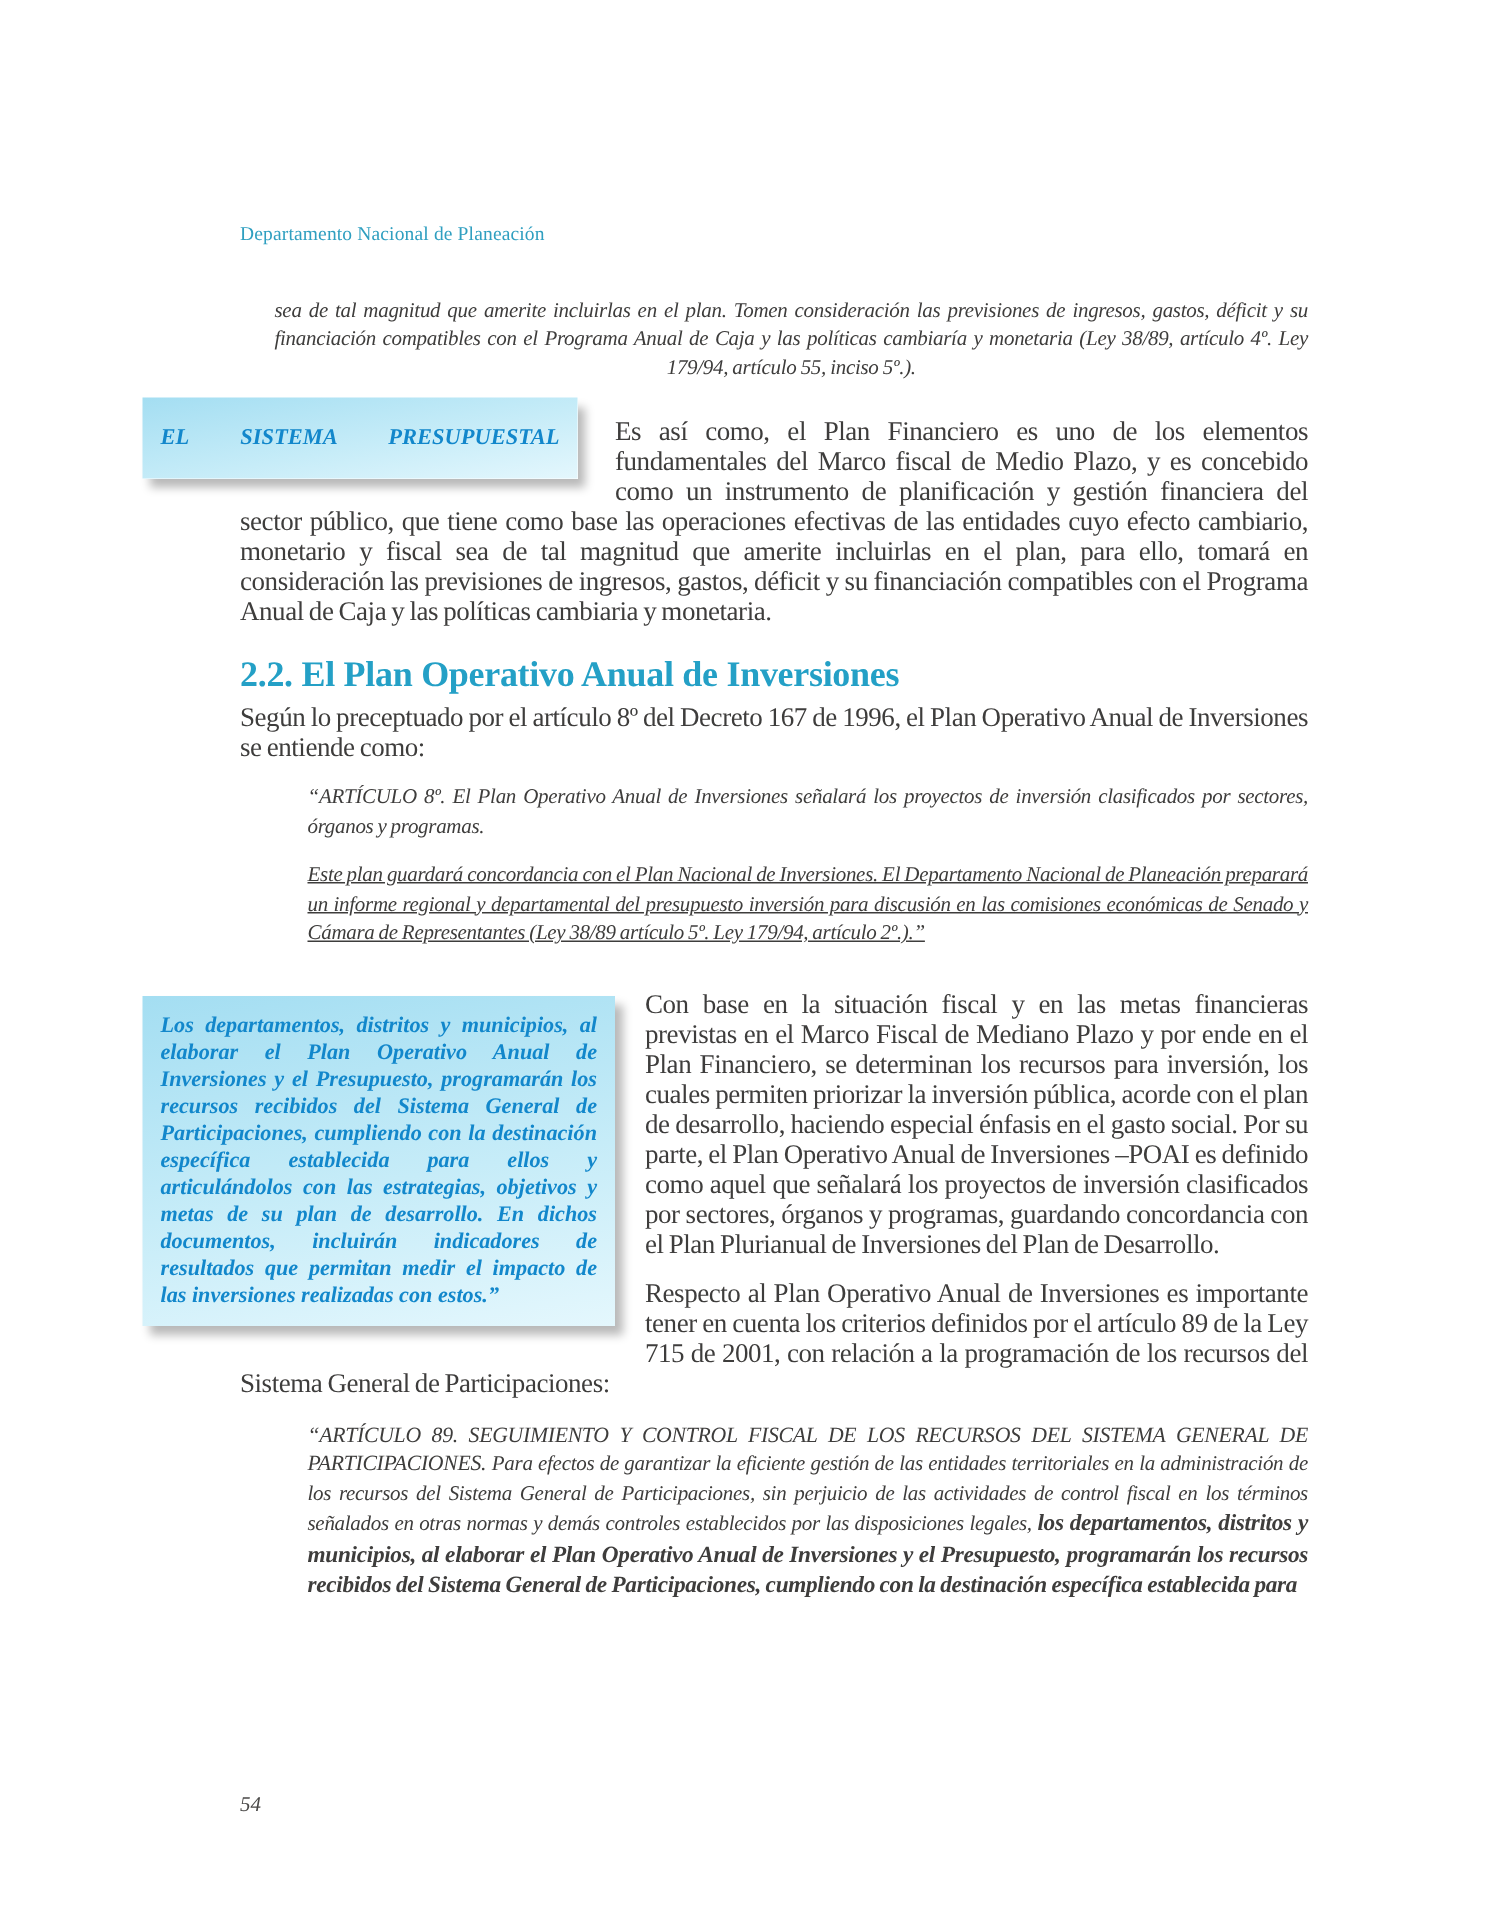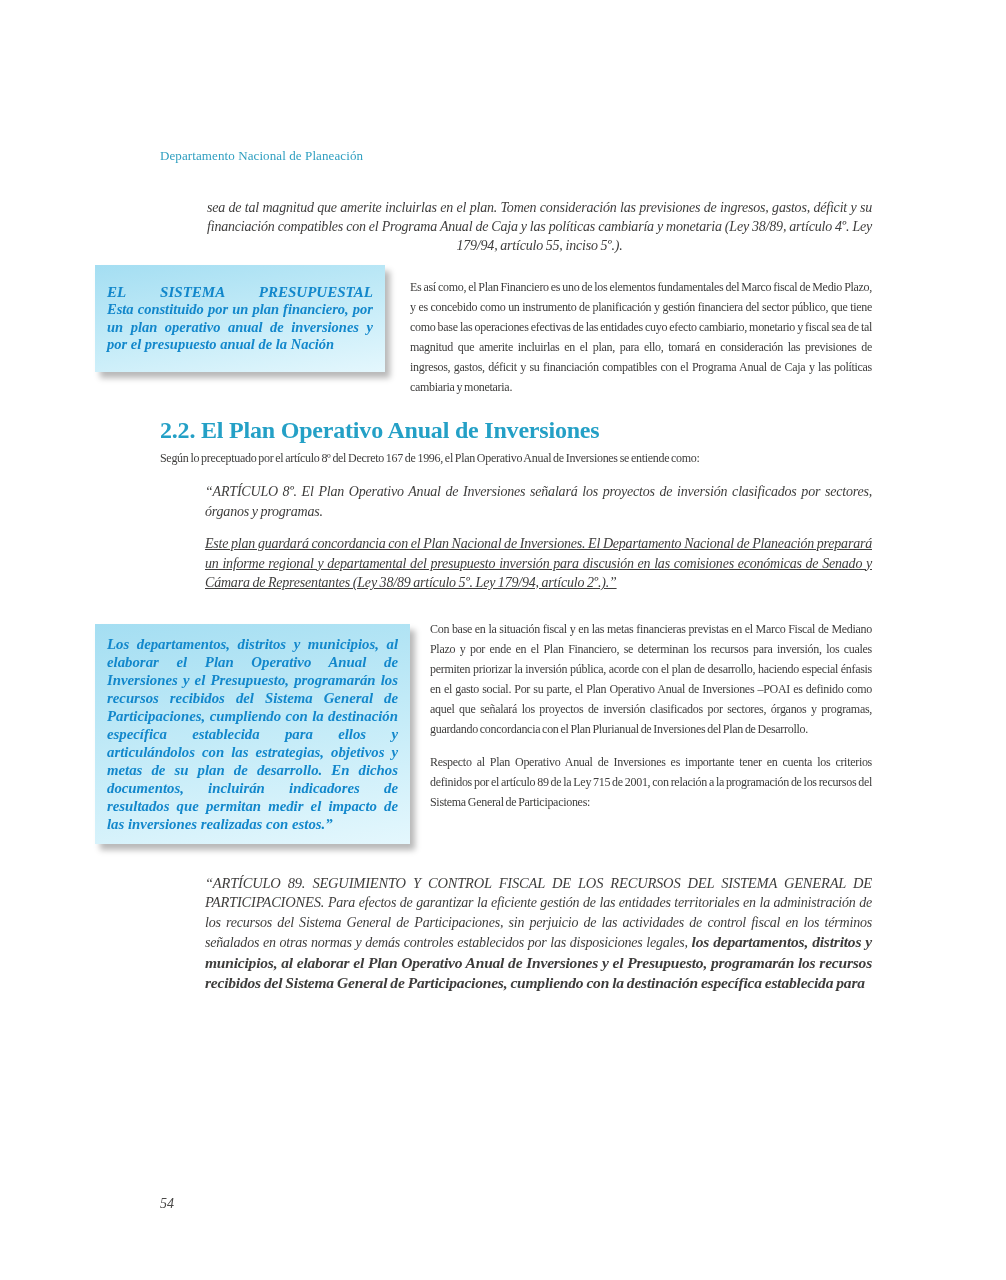--- a/index.html
+++ b/index.html
@@ -19,21 +19,21 @@
     top:148px;
     width:712px;
   }
   .doc-header {
     font-size:13px;
     color:var(--header-teal, #2f9fc0);
     margin-bottom:34px;
     letter-spacing:0.1px;
   }
   .intro-quote {
-    margin-left:47px;
+    margin-left:23px;
     font-style:italic;
     font-size:14px;
     line-height:19px;
     letter-spacing:-0.2px;
     word-spacing:-0.5px;
     text-align:justify;
     text-align-last:center;
     margin-bottom:10px;
   }
   .clearfix::after { content:""; display:block; clear:both; }
@@ -70,21 +70,21 @@
     margin-right:20px;
     margin-bottom:14px;
     padding:11px 12px;
   }
   .box2 .box-body {
     font-size:14.8px;
     line-height:18px;
     text-align:justify;
   }
   .body-text {
-    font-size:12px;
+    font-size:18px;
     line-height:20px;
     letter-spacing:-0.3px;
     word-spacing:-0.8px;
     text-align:justify;
   }
   .pad-top { padding-top:12px; }
   .mt { margin-top:13px; }
   .section-heading {
     clear:both;
     color:var(--accent-teal, #24a0c6);
@@ -124,21 +124,20 @@
 <div class="page">
   <div class="content">
 
     <div class="doc-header">Departamento Nacional de Planeación</div>
 
     <p class="intro-quote">sea de tal magnitud que amerite incluirlas en el plan. Tomen consideración las previsiones de ingresos, gastos, déficit y su financiación compatibles con el Programa Anual de Caja y las políticas cambiaría y monetaria (Ley 38/89, artículo 4º. Ley 179/94, artículo 55, inciso 5º.).</p>
 
     <div class="wrap-section clearfix">
       <div class="info-box box1">
         <div class="box-title">EL SISTEMA PRESUPUESTAL</div>
-        <div class="box-body">Esta constituido por un plan financiero, por un plan operativo anual de inversiones y por el presupuesto anual de la Nación</div>
       </div>
       <p class="body-text pad-top">Es así como, el Plan Financiero es uno de los elementos fundamentales del Marco fiscal de Medio Plazo, y es concebido como un instrumento de planificación y gestión financiera del sector público, que tiene como base las operaciones efectivas de las entidades cuyo efecto cambiario, monetario y fiscal sea de tal magnitud que amerite incluirlas en el plan, para ello, tomará en consideración las previsiones de ingresos, gastos, déficit y su financiación compatibles con el Programa Anual de Caja y las políticas cambiaria y monetaria.</p>
     </div>
 
     <h2 class="section-heading">2.2. El Plan Operativo Anual de Inversiones</h2>
 
     <p class="body-text after-heading">Según lo preceptuado por el artículo 8º del Decreto 167 de 1996, el Plan Operativo Anual de Inversiones se entiende como:</p>
 
     <div class="quote-block">
       <p class="quote-p">“ARTÍCULO 8º. El Plan Operativo Anual de Inversiones señalará los proyectos de inversión clasificados por sectores, órganos y programas.</p>

